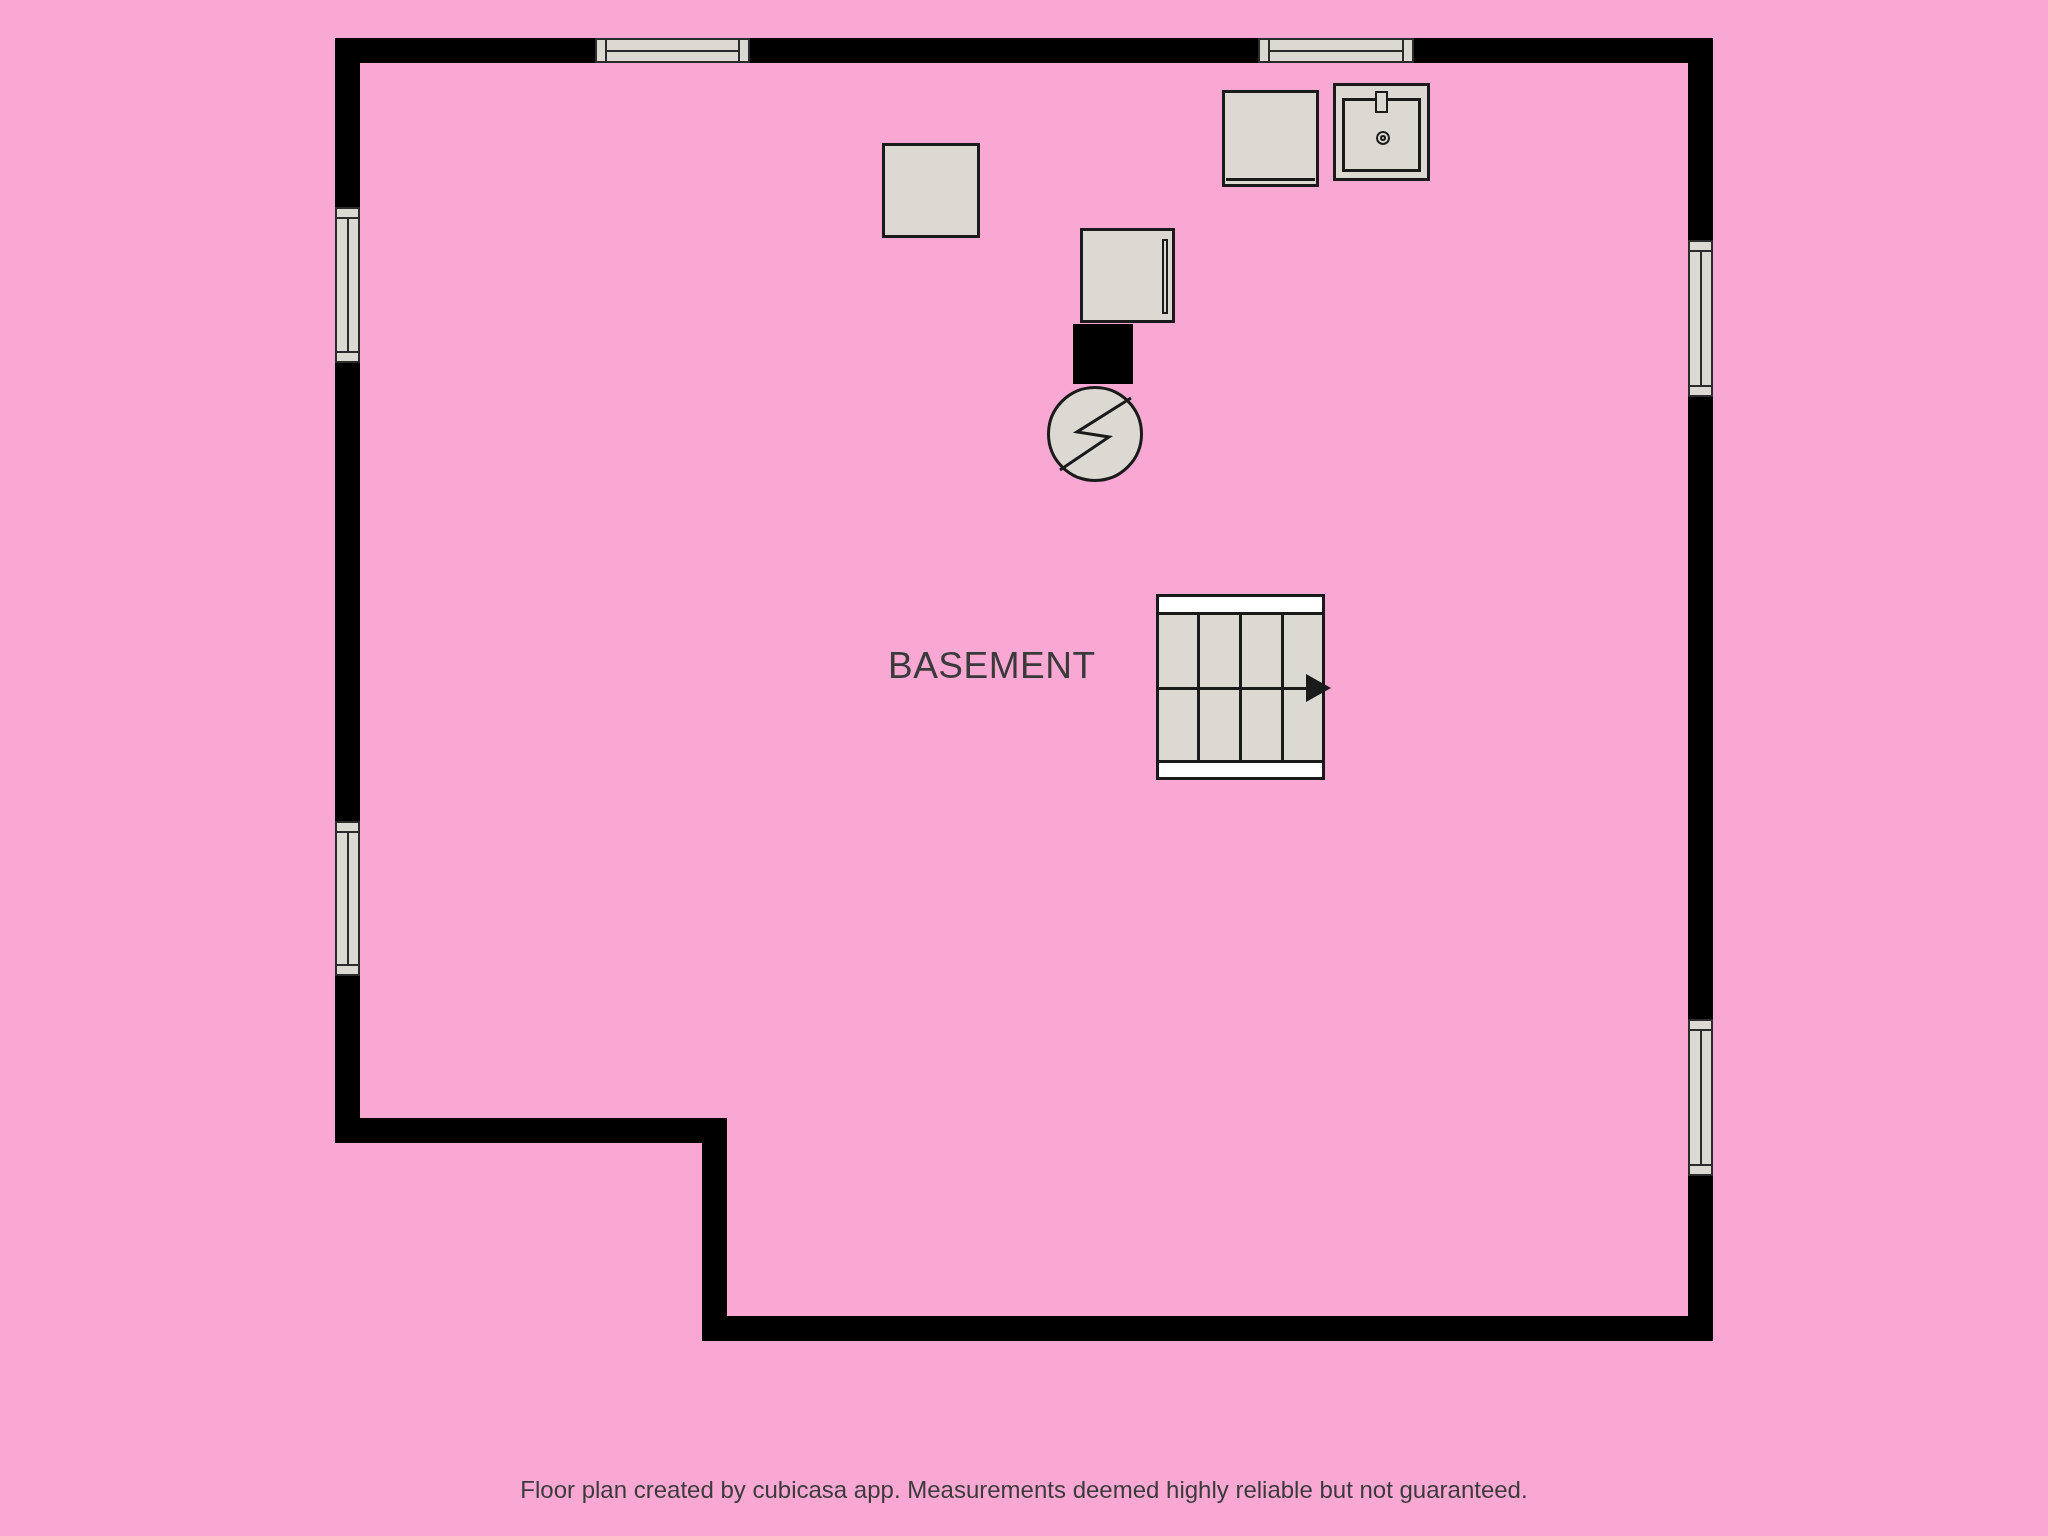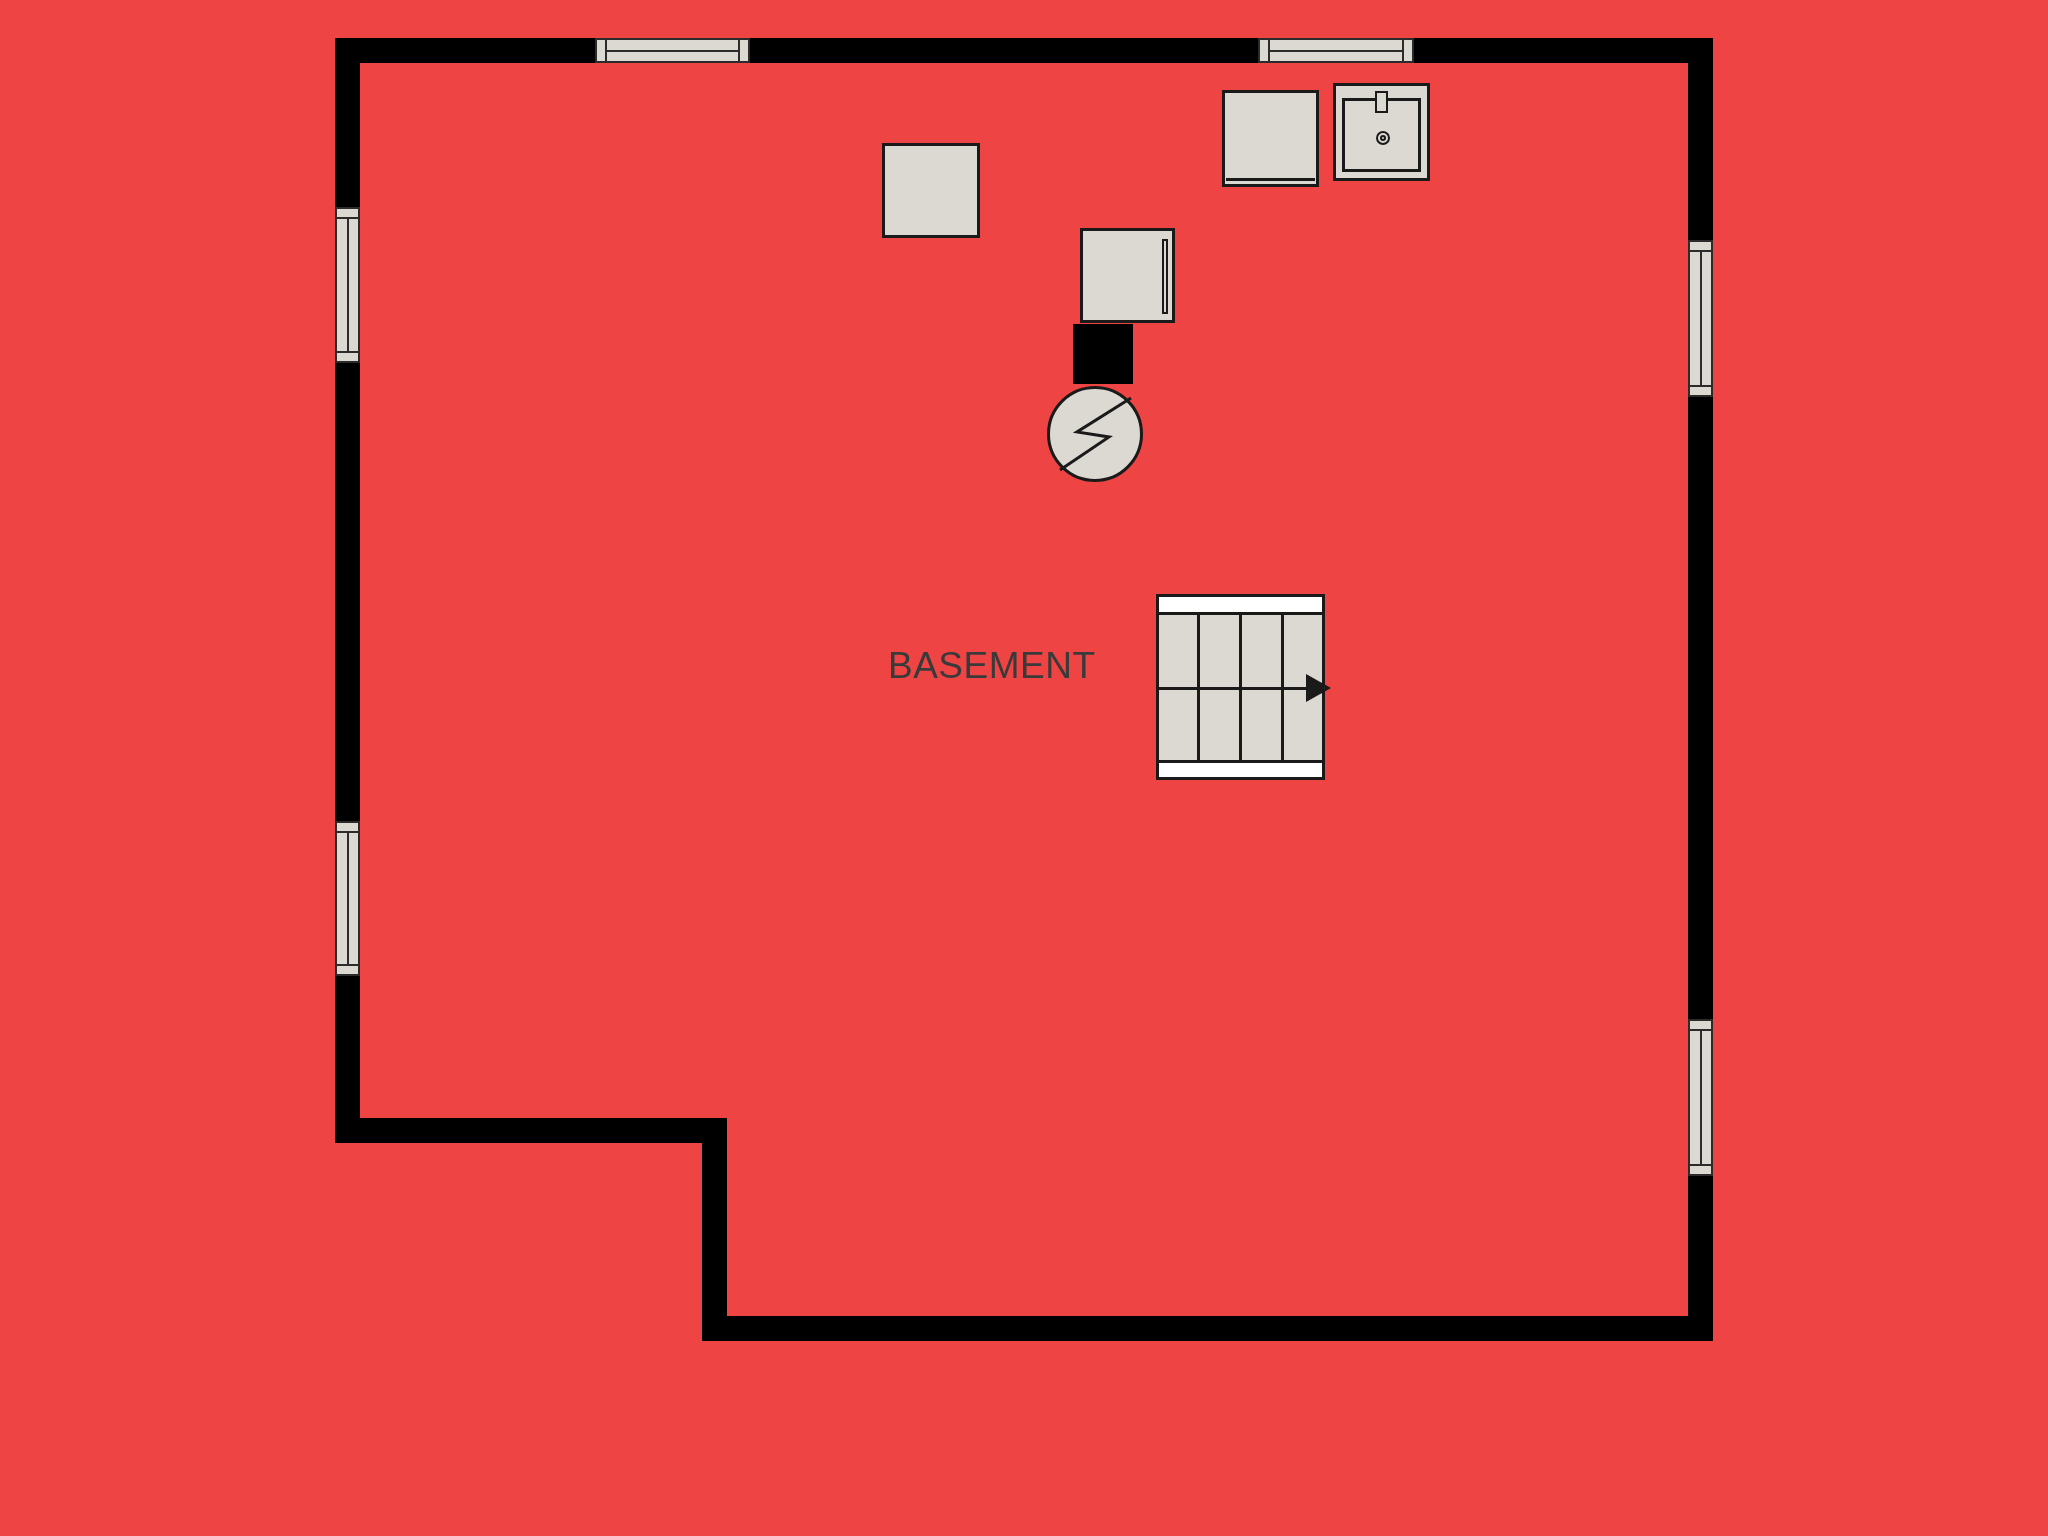--- a/index.html
+++ b/index.html
@@ -1,17 +1,17 @@
 <!DOCTYPE html>
 <html><head>
 <meta charset="utf-8">
 <style>
   html,body{margin:0;padding:0;background:#ffffff;}
   .page{
-    position:relative;width:2048px;height:1536px;background:#ef4444;overflow:hidden;
+    position:relative;width:2048px;height:1536px;background:#f9a8d4;overflow:hidden;
     font-family:"Liberation Sans", sans-serif;
   }
   
   .wall{position:absolute;background:#000000;}
   
   .window{position:absolute;background:#dcd9d3;z-index:3;}
   .window .cap{position:absolute;background:#dcd9d3;border:2px solid #2b2b2b;box-sizing:border-box;}
   .window.h .cap.a{left:0;top:0;bottom:0;width:12px;}
   .window.h .cap.b{right:0;top:0;bottom:0;width:12px;}
   .window.v .cap.a{top:0;left:0;right:0;height:12px;}
@@ -116,14 +116,15 @@
     <div class="treads">
       <div class="tread-div" style="left:38px;"></div>
       <div class="tread-div" style="left:80px;"></div>
       <div class="tread-div" style="left:122px;"></div>
       <div class="mid-line"></div>
       <div class="arrow-head"></div>
     </div>
   </div>
 
   <div class="room-label">BASEMENT</div>
+  <div class="caption">Floor plan created by cubicasa app. Measurements deemed highly reliable but not guaranteed.</div>
 
 </div>
 
 </body></html>

